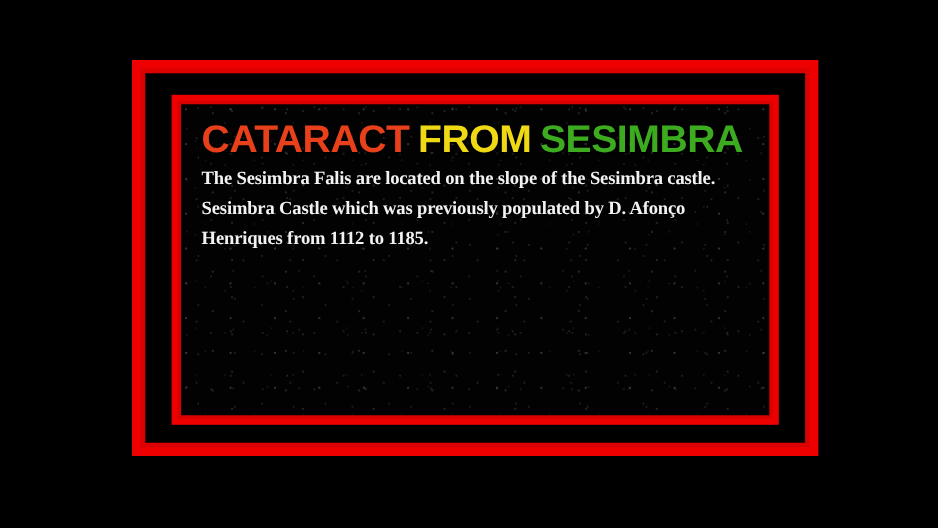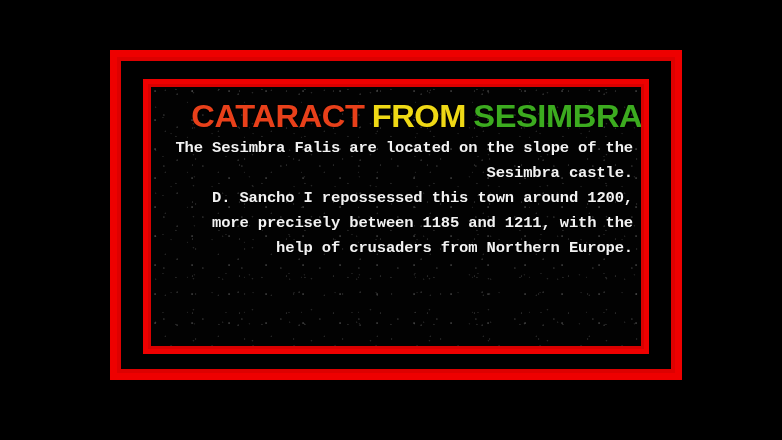--- a/index.html
+++ b/index.html
@@ -15,21 +15,20 @@
     overflow: hidden;
     font-family: "Liberation Sans", sans-serif;
   }
 
   
   #slide {
     position: relative;
     width: 782px;
     height: 440px;
     background: #000000;
-    text-align: right;
   }
 
   
   .outer-frame {
     position: absolute;
     left: 110px;
     top: 50px;
     width: 572px;
     height: 330px;
     box-sizing: border-box;
@@ -134,21 +133,21 @@
   .title .w-cataract { color: #e8401a; }
   .title .w-from     { color: #efd915; margin-left: 7px; }
   .title .w-sesimbra { color: #3cab1f; margin-left: 7px; }
 
   
   .body-text {
     position: relative;
     z-index: 2;
     margin: 0 0 0 8px;
     color: #f2f2f2;
-    font-family: Liberation Mono, monospace;
+    font-family: Liberation Serif, serif;
     font-weight: 700;
     font-size: 15.5px;
     line-height: 25px;
     letter-spacing: -0.15px;
     text-shadow: 1px 1px 0 rgba(0,0,0,0.85);
   }
 
   .body-text p {
     margin: 0;
     padding: 0;
@@ -167,19 +166,19 @@
       <div class="panel">
 
         <div class="panel-noise"></div>
 
         <div class="title">
           <span class="w w-cataract">CATARACT</span><span class="w w-from">FROM</span><span class="w w-sesimbra">SESIMBRA</span>
         </div>
 
         <div class="body-text">
           <p>The Sesimbra Falis are located on the slope of the Sesimbra castle.</p>
-          <p>D. Sancho I repossessed this town around 1200, more precisely between 1185 and 1211, with the help of crusaders from Northern Europe.</p>
+          <p>Sesimbra Castle which was previously populated by D. Afonço Henriques from 1112 to 1185.</p>
         </div>
 
       </div>
     </div>
   </div>
 </div>
 
 </body></html>

